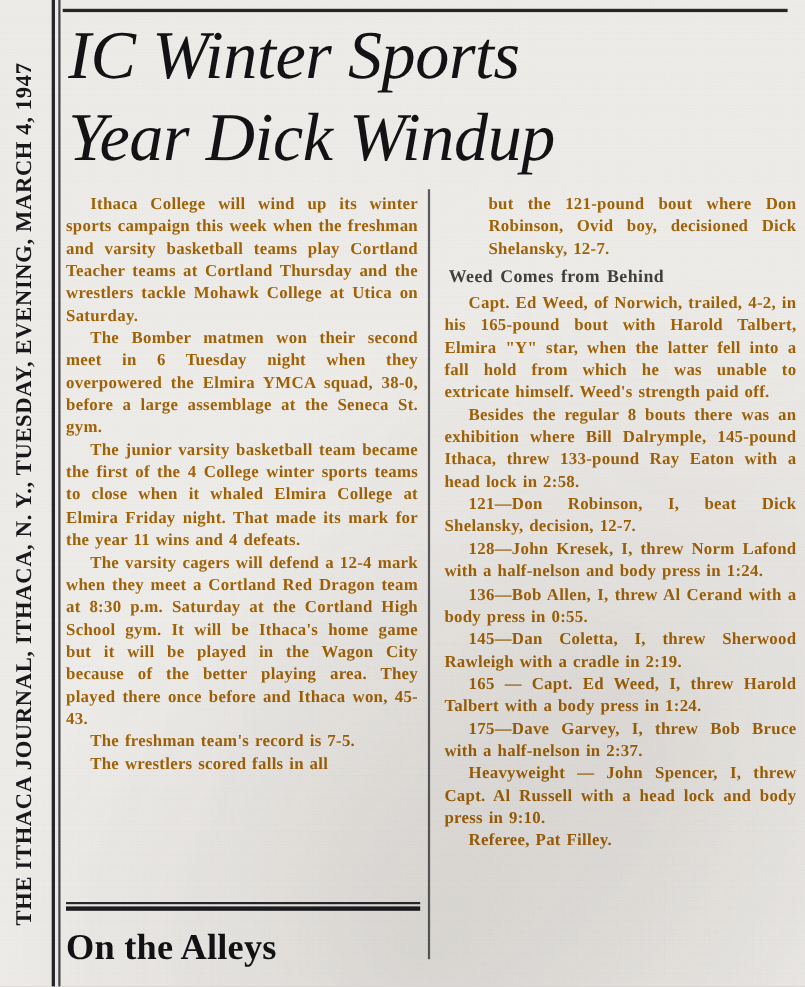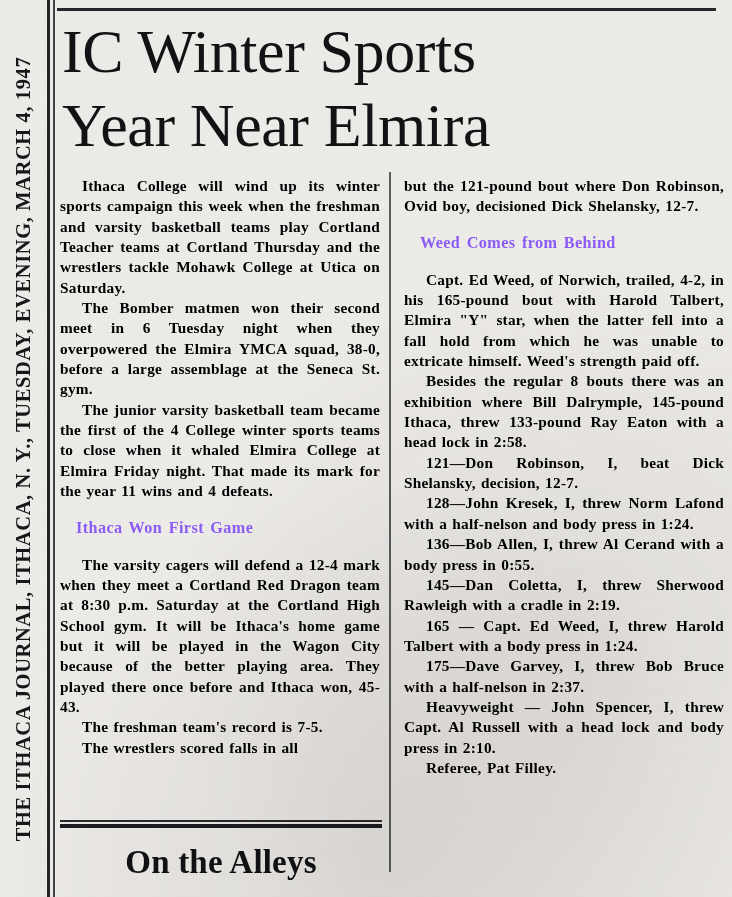--- a/index.html
+++ b/index.html
@@ -92,20 +92,21 @@
     z-index: 10;
   }
   .headline-line {
     font-family: "Liberation Serif", "DejaVu Serif", serif;
     font-weight: normal;
     font-size: 62px;
     line-height: 74px;
     letter-spacing: -0.4px;
     color: #131316;
     white-space: nowrap;
+    font-style: italic;
   }
 
   
   .columns {
     position: absolute;
     left: 60px;
     top: 176px;
     width: 664px;
     height: 715px;
     z-index: 10;
@@ -133,34 +134,34 @@
     margin: 0;
     font-family: "Liberation Serif", "DejaVu Serif", serif;
     font-weight: bold;
     font-size: 15.3px;
     line-height: 20.35px;
     text-align: justify;
     text-justify: inter-word;
     letter-spacing: 0.25px;
     word-spacing: 1.2px;
     text-indent: 22px;
-    color: #000000;
+    color: #a16207;
     -webkit-font-smoothing: none;
   }
-  p.body.flush { text-indent: 0; }
+  p.body.flush { text-indent: 0; margin-left: 40px; }
 
   h3.subhead {
-    margin: 16px;
+    margin: 4px;
     font-family: "Liberation Serif", "DejaVu Serif", serif;
     font-weight: bold;
     font-size: 16.2px;
     line-height: 21px;
     letter-spacing: 0.4px;
     word-spacing: 2px;
-    color: #8b5cf6;
+    color: #404040;
   }
 
   
   .alleys {
     position: absolute;
     left: 60px;
     top: 820px;
     width: 322px;
     z-index: 10;
   }
@@ -171,21 +172,20 @@
     margin-bottom: 2px;
   }
   .alleys-rule-thick {
     width: 322px;
     height: 4px;
     background: #1d1d21;
   }
   .alleys-title {
     margin: 0;
     padding-top: 16px;
-    text-align: center;
     font-family: "Liberation Serif", "DejaVu Serif", serif;
     font-weight: bold;
     font-size: 33px;
     line-height: 36px;
     letter-spacing: 0.2px;
     color: #121215;
   }
 
   
   .grain {
@@ -207,50 +207,49 @@
   <div class="masthead-rail">
     <div class="masthead-text">THE ITHACA JOURNAL, ITHACA, N. Y., TUESDAY, EVENING, MARCH 4, 1947</div>
   </div>
   <div class="vrule a"></div>
   <div class="vrule b"></div>
 
   <div class="toprule"></div>
 
   <div class="headline">
     <div class="headline-line">IC Winter Sports</div>
-    <div class="headline-line">Year Near Elmira</div>
+    <div class="headline-line">Year Dick Windup</div>
   </div>
 
   <div class="columns">
 
     <div class="coldivider"></div>
 
     <div class="col left">
       <p class="body">Ithaca College will wind up its winter sports campaign this week when the freshman and varsity basketball teams play Cortland Teacher teams at Cortland Thursday and the wrestlers tackle Mohawk College at Utica on Saturday.</p>
       <p class="body">The Bomber matmen won their second meet in 6 Tuesday night when they overpowered the Elmira YMCA squad, 38-0, before a large assemblage at the Seneca St. gym.</p>
       <p class="body">The junior varsity basketball team became the first of the 4 College winter sports teams to close when it whaled Elmira College at Elmira Friday night. That made its mark for the year 11 wins and 4 defeats.</p>
-      <h3 class="subhead">Ithaca Won First Game</h3>
       <p class="body">The varsity cagers will defend a 12-4 mark when they meet a Cortland Red Dragon team at 8:30 p.m. Saturday at the Cortland High School gym. It will be Ithaca's home game but it will be played in the Wagon City because of the better playing area. They played there once before and Ithaca won, 45-43.</p>
       <p class="body">The freshman team's record is 7-5.</p>
       <p class="body">The wrestlers scored falls in all</p>
     </div>
 
     <div class="col right">
       <p class="body flush">but the 121-pound bout where Don Robinson, Ovid boy, decisioned Dick Shelansky, 12-7.</p>
       <h3 class="subhead">Weed Comes from Behind</h3>
       <p class="body">Capt. Ed Weed, of Norwich, trailed, 4-2, in his 165-pound bout with Harold Talbert, Elmira "Y" star, when the latter fell into a fall hold from which he was unable to extricate himself. Weed's strength paid off.</p>
       <p class="body">Besides the regular 8 bouts there was an exhibition where Bill Dalrymple, 145-pound Ithaca, threw 133-pound Ray Eaton with a head lock in 2:58.</p>
 
       <p class="body">121—Don Robinson, I, beat Dick Shelansky, decision, 12-7.</p>
       <p class="body">128—John Kresek, I, threw Norm Lafond with a half-nelson and body press in 1:24.</p>
       <p class="body">136—Bob Allen, I, threw Al Cerand with a body press in 0:55.</p>
       <p class="body">145—Dan Coletta, I, threw Sherwood Rawleigh with a cradle in 2:19.</p>
       <p class="body">165 — Capt. Ed Weed, I, threw Harold Talbert with a body press in 1:24.</p>
       <p class="body">175—Dave Garvey, I, threw Bob Bruce with a half-nelson in 2:37.</p>
-      <p class="body">Heavyweight — John Spencer, I, threw Capt. Al Russell with a head lock and body press in 2:10.</p>
+      <p class="body">Heavyweight — John Spencer, I, threw Capt. Al Russell with a head lock and body press in 9:10.</p>
       <p class="body">Referee, Pat Filley.</p>
     </div>
   </div>
 
   <div class="alleys">
     <div class="alleys-rule-thin"></div>
     <div class="alleys-rule-thick"></div>
     <h2 class="alleys-title">On the Alleys</h2>
   </div>
 

